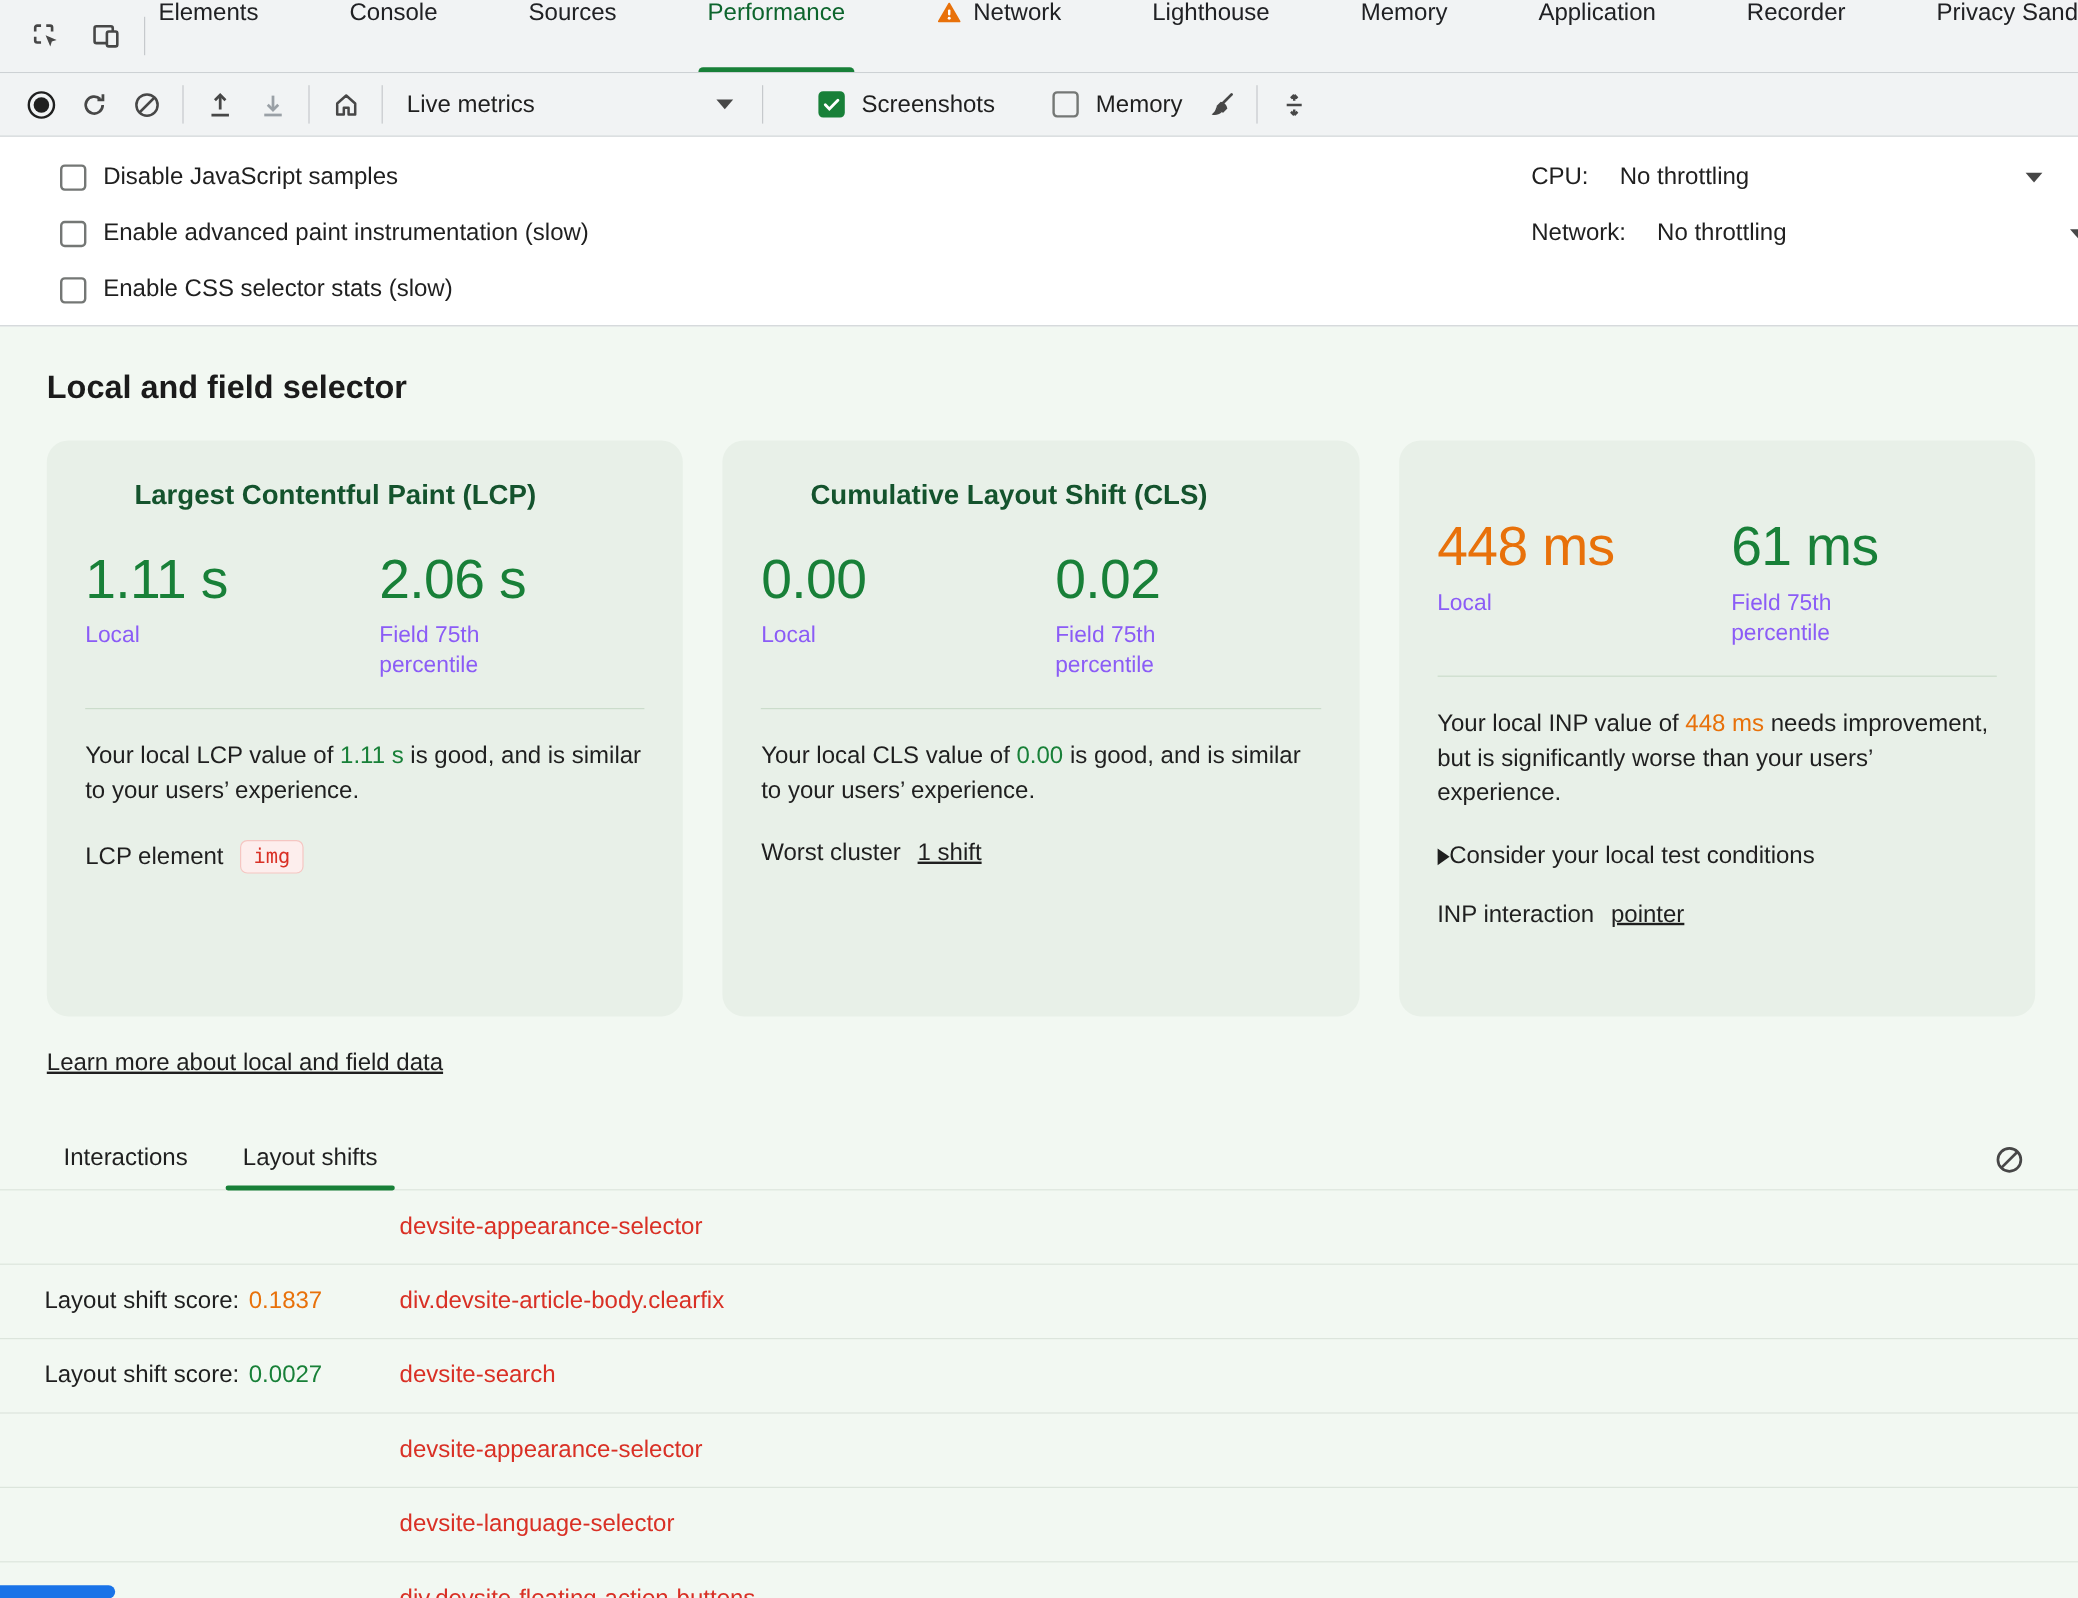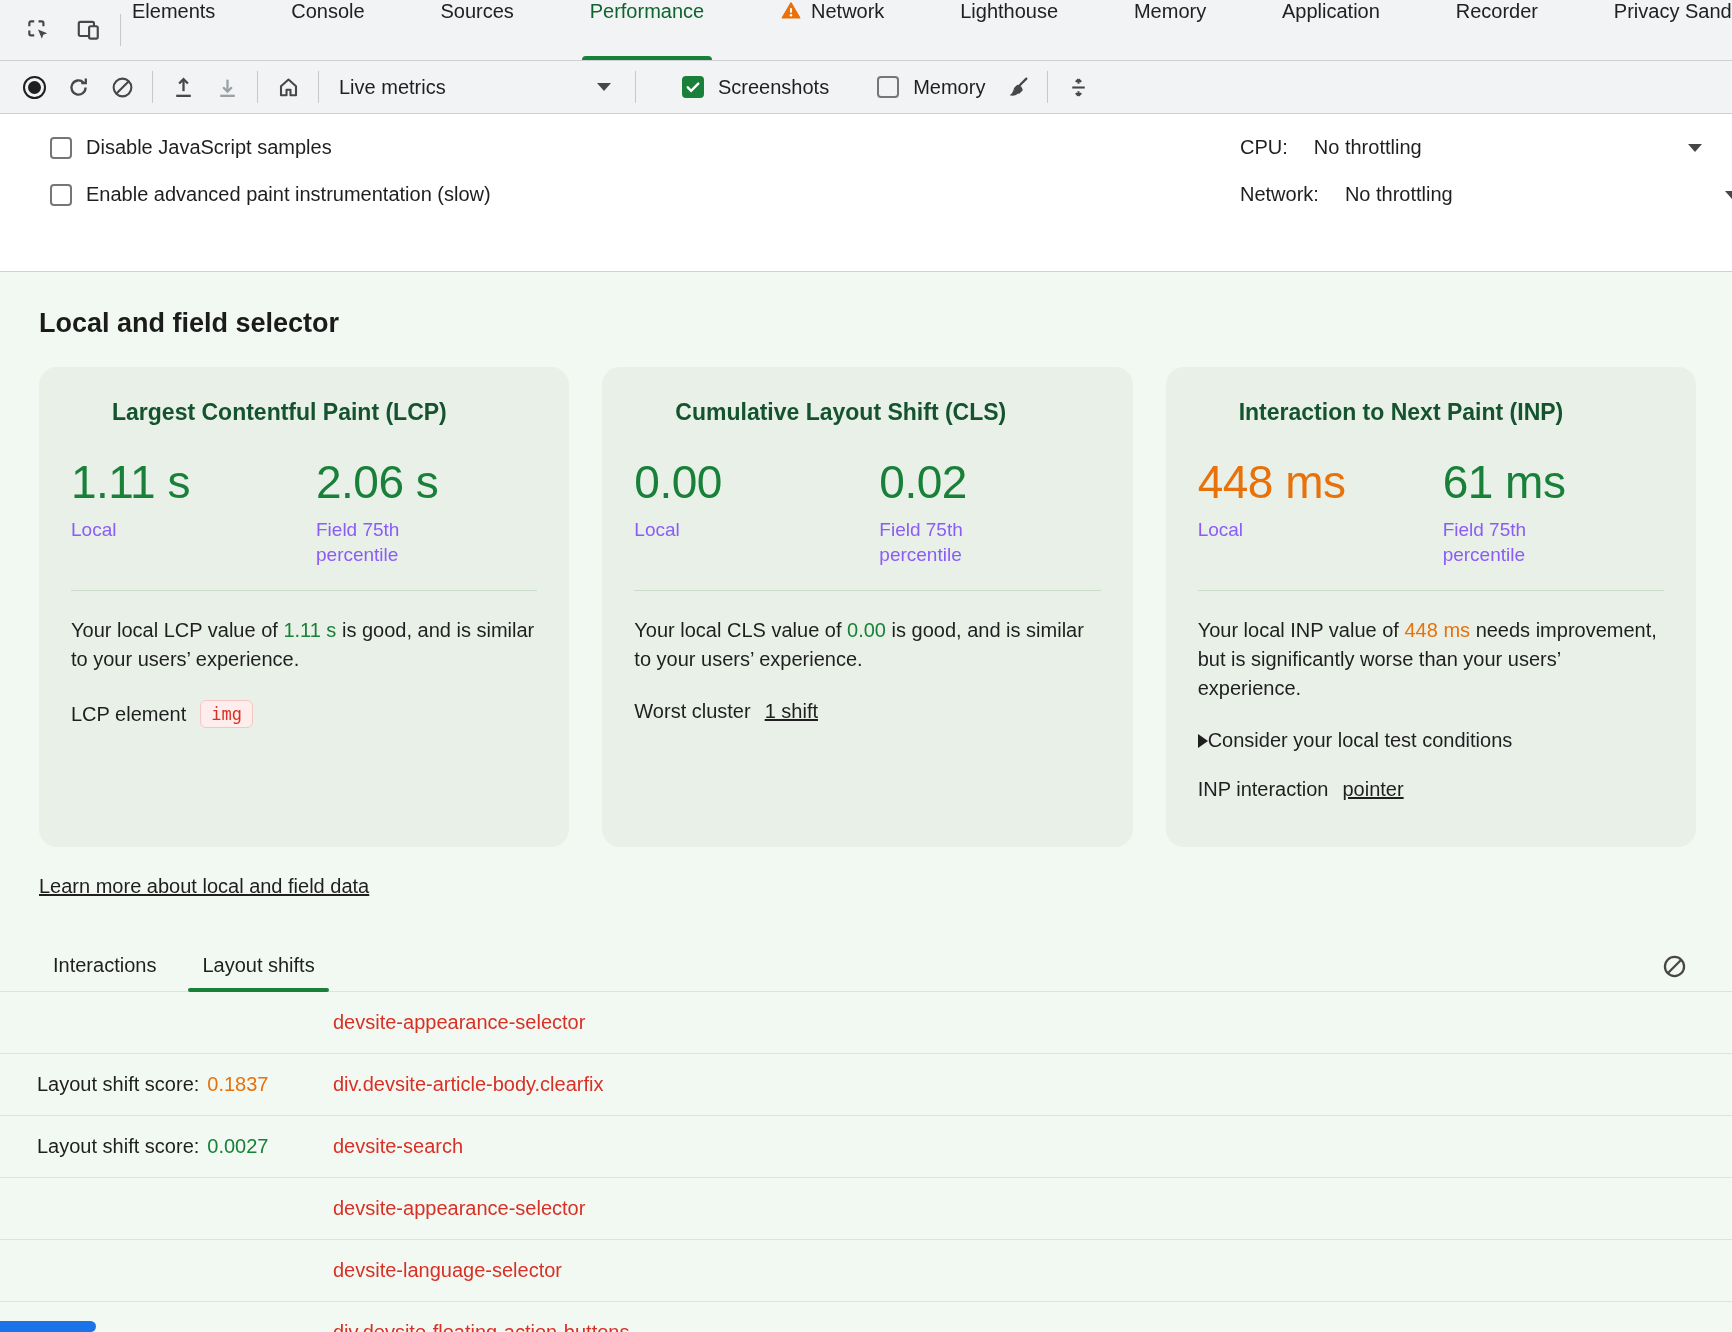--- a/index.html
+++ b/index.html
@@ -32,21 +32,21 @@
   .cb.checked{background:#188038;border-color:#188038;}
   .check-row{display:flex;align-items:center;gap:14px;font-size:20px;padding-left:26px;}
   .toolbar .check-row{margin:0 10px 0 12px;}
 
   
   .settings{height:158px;background:#fff;border-bottom:1px solid #cdd1d4;display:flex;padding:10px 0 0 24px;}
   .settings-left{flex:1;display:flex;flex-direction:column;}
   .settings-left .check-row{height:47px;}
   .settings-right{width:492px;flex:none;display:flex;flex-direction:column;}
   .sel-row{height:47px;display:flex;align-items:center;font-size:20px;cursor:pointer;}
-  .sel-label{margin-right:26px;}
+  .sel-label{margin-right:26px;margin-left:36px;}
   .sel-row .caret{margin-left:auto;}
   .cpu-row .caret{margin-right:30px;}
   .net-row .caret{margin-right:-7px;}
   .tracks-row{height:47px;display:flex;align-items:center;gap:14px;font-size:20px;}
   .link-green{color:#188038;text-decoration:underline;cursor:pointer;}
   .link-dark{color:#1f1f1f;text-decoration:underline;cursor:pointer;}
 
   
   .metrics-heading{font-size:27px;font-weight:700;margin:36px 0 0 39px;color:#1b1b1b;}
   .cards{display:flex;gap:33px;margin:28px 36px 0 39px;}
@@ -235,20 +235,24 @@
   <section class="settings">
     <div class="settings-left">
       <div class="check-row">
         <span class="cb"></span>
         <span>Disable JavaScript samples</span>
       </div>
       <div class="check-row">
         <span class="cb"></span>
         <span>Enable advanced paint instrumentation (slow)</span>
       </div>
+      <div class="check-row">
+        <span class="cb"></span>
+        <span>Enable CSS selector stats (slow)</span>
+      </div>
     </div>
     <div class="settings-right">
       <div class="sel-row cpu-row">
         <span class="sel-label">CPU:</span>
         <span>No throttling</span>
         <span class="caret"></span>
       </div>
       <div class="sel-row net-row">
         <span class="sel-label">Network:</span>
         <span>No throttling</span>
@@ -304,21 +308,20 @@
           <span class="desc-val" style="color: rgb(24, 128, 56);">0.00</span>
           <span>is good, and is similar to your users’ experience.</span>
         </p>
         <div class="extra-row">
           <span>Worst cluster</span>
           <a class="link-dark">1 shift</a>
         </div>
       </div>
 
       <div class="card">
-        <div class="card-title">Interaction to Next Paint (INP)</div>
         <div class="values">
           <div class="vblock local">
             <div class="value" style="color: rgb(232, 113, 10);">448 ms</div>
             <div class="vlabel">Local</div>
           </div>
           <div class="vblock field">
             <div class="value" style="color: rgb(24, 128, 56);">61 ms</div>
             <div class="vlabel wrap">Field 75th percentile</div>
           </div>
         </div>

